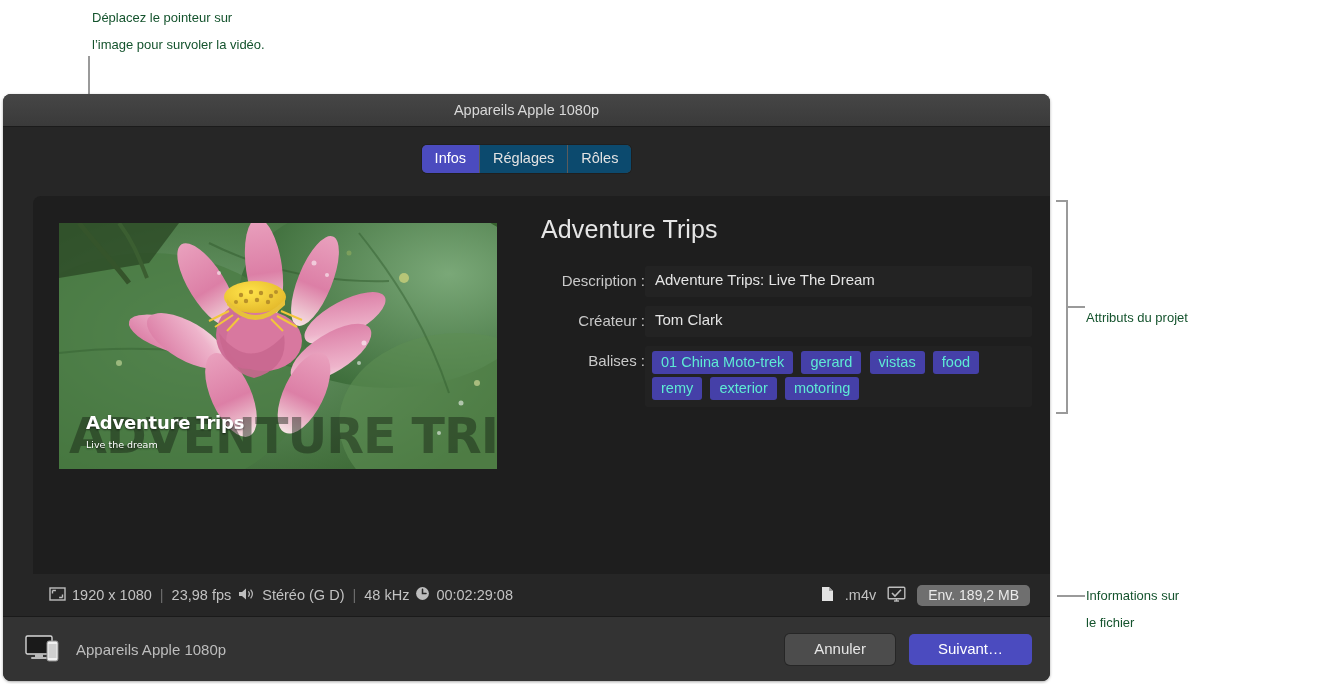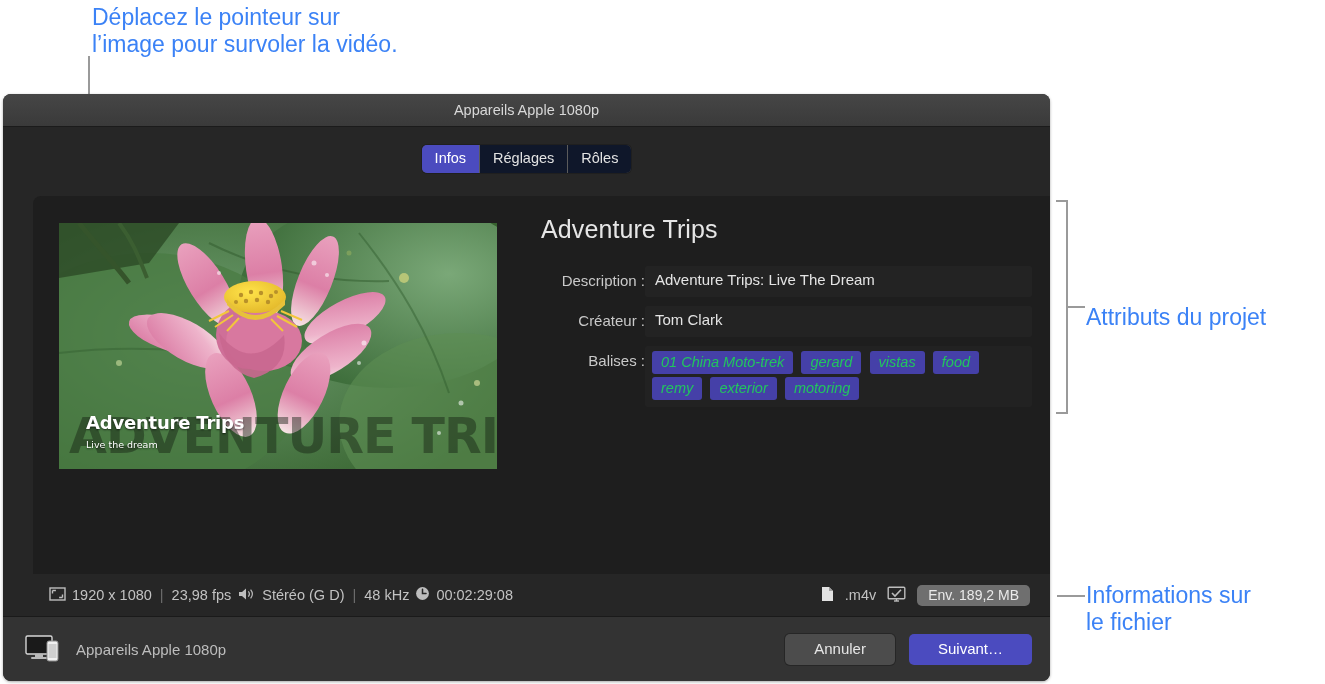--- a/index.html
+++ b/index.html
@@ -12,22 +12,22 @@
     height: 684px;
     position: relative;
     overflow: hidden;
     font-family: "Liberation Sans", sans-serif;
     -webkit-font-smoothing: antialiased;
   }
 
   
   .callout-text {
     position: absolute;
-    color: #3b82f6;
-    font-size: 23px;
+    color: #14532d;
+    font-size: 13px;
     line-height: 27px;
     white-space: pre-line;
     font-family: "Liberation Sans", sans-serif;
   }
   #callout-top { left: 92px; top: 4px; }
   #callout-right-attrs { left: 1086px; top: 304px; }
   #callout-right-file { left: 1086px; top: 582px; }
 
   .leader-line {
     position: absolute;
@@ -101,21 +101,21 @@
     display: flex;
     border-radius: 5px;
     overflow: hidden;
     background: #4a4a4a;
     box-shadow: 0 0 0 1px #1f1f1f;
   }
   .tab {
     padding: 4px 13px 5px;
     font-size: 14.5px;
     color: #e2e2e2;
-    background: #0f172a;
+    background: #0c4a6e;
     border-right: 1px solid #5b5b5b;
     cursor: default;
     line-height: 19px;
   }
   .tab:last-child { border-right: none; }
   .tab.active {
     background: #4b4bbf;
     color: #ffffff;
   }
 
@@ -204,28 +204,27 @@
     color: #e4e4e4;
     font-size: 15px;
   }
   .attr-value.tags {
     padding: 4px 0 5px 6px;
     background: #222222;
   }
   .tag {
     display: inline-block;
     background: #4540a8;
-    color: #22c55e;
+    color: #5eead4;
     font-size: 14.5px;
     border-radius: 3px;
     padding: 2px 9px 3px;
     margin: 1px 3px 2px 1px;
     cursor: pointer;
     line-height: 18px;
-    font-style: italic;
   }
 
   
   #statusbar {
     position: absolute;
     left: 0; right: 0; bottom: 0;
     height: 42px;
     background: #262626;
     display: flex;
     align-items: center;

